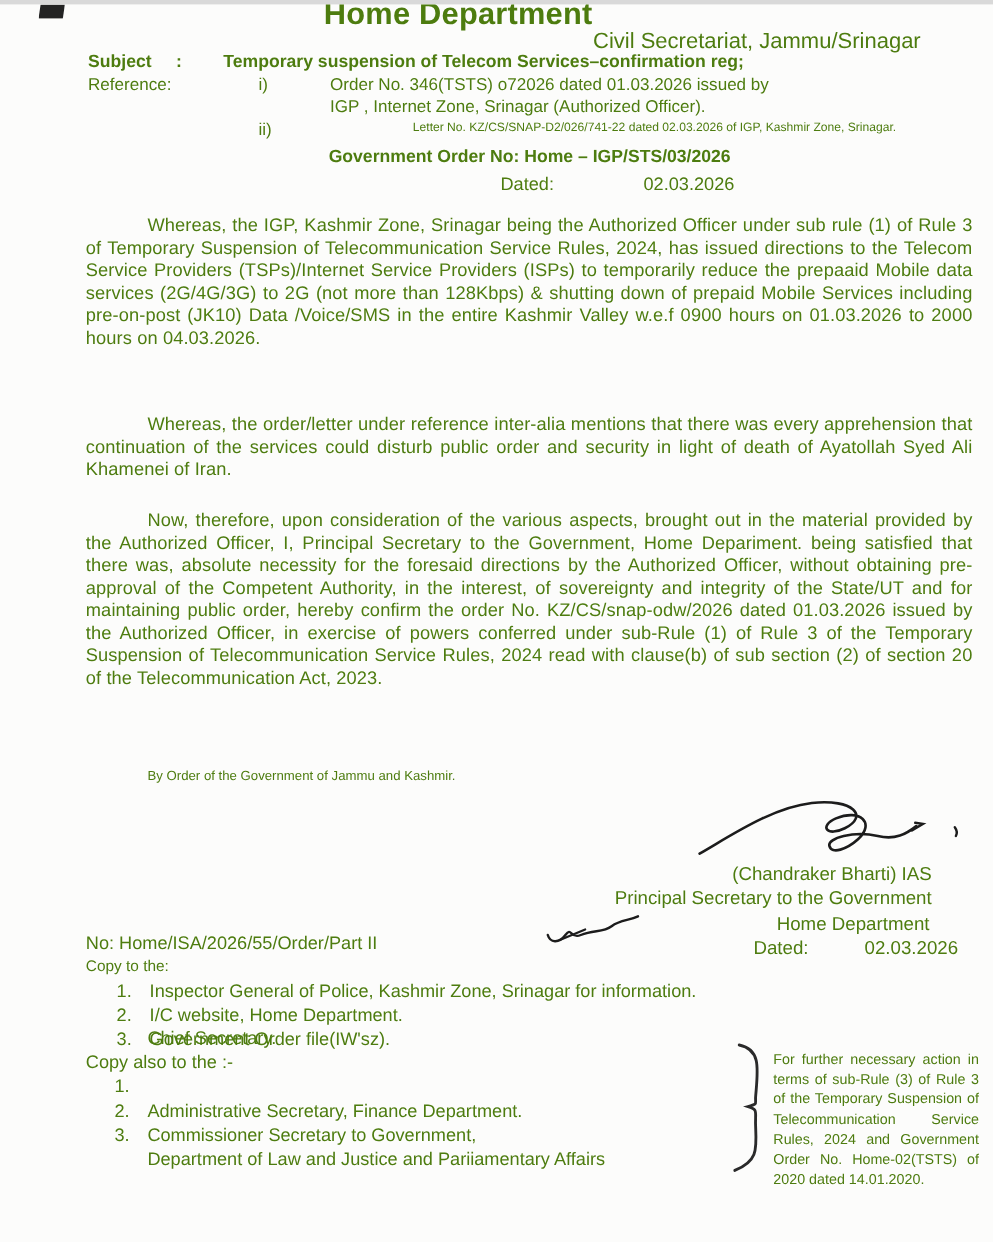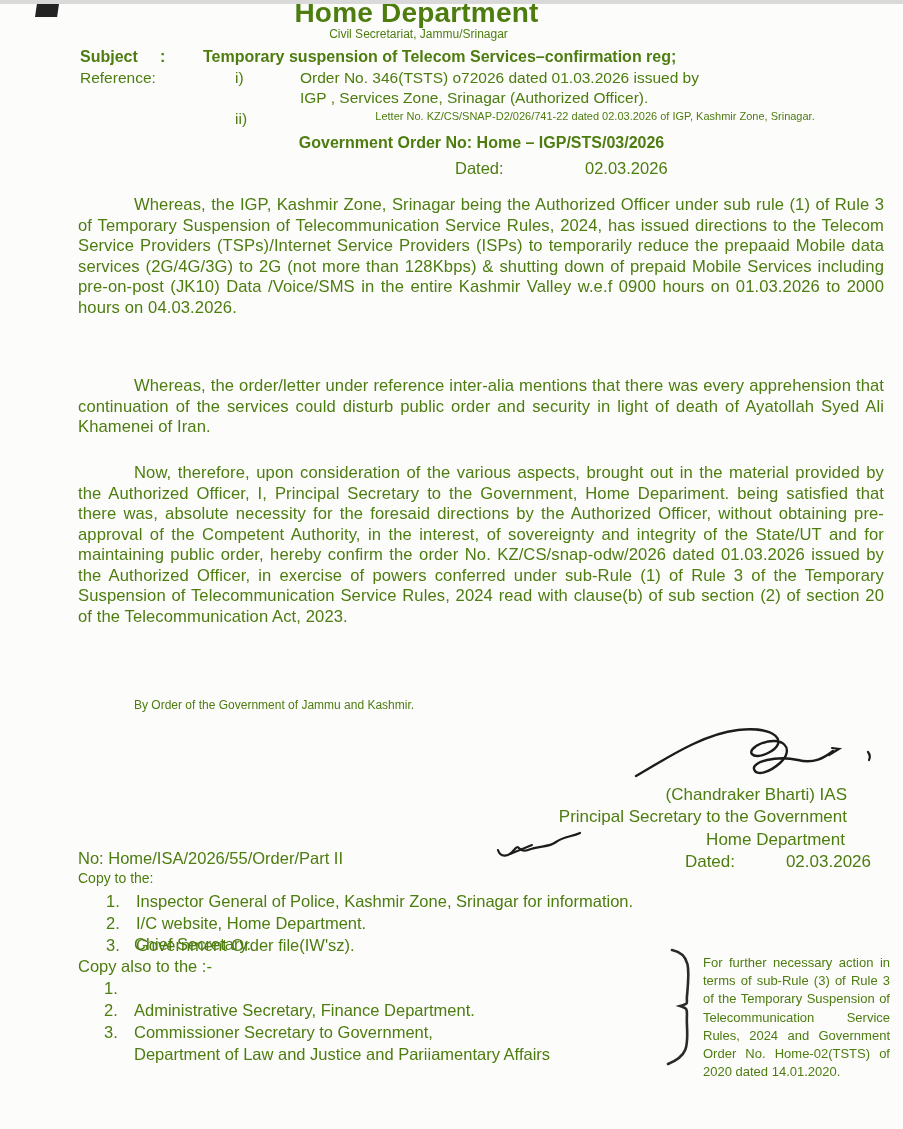--- a/index.html
+++ b/index.html
@@ -7,21 +7,21 @@
     position:relative; width:903px; height:1129px; margin:4px auto;
     background:#fcfcfb; color:#4d7c0f;
     font-family:Liberation Sans, sans-serif;
     overflow:hidden;
   }
   .abs { position:absolute; }
 
   
   .doc-title { left:0; right:70px; top:-7px; text-align:center;
     font-size:28px; font-weight:bold; letter-spacing:0.2px; }
-  .doc-subtitle { left:0; right:66px; top:23px; text-align:center; font-size:12px; }
+  .doc-subtitle { left:0; right:66px; top:23px; text-align:right; font-size:20px; }
 
   
   .emblem { left:35px; top:0; width:24px; height:13px; background:#232323;
     clip-path:polygon(8% 0,100% 0,92% 100%,0 100%); }
 
   
   .sub-label { left:80px; top:44px; font-size:16px; font-weight:bold; }
   .sub-colon { left:160px; top:44px; font-size:16px; font-weight:bold; }
   .sub-text  { left:203px; top:44px; font-size:16px; font-weight:bold; }
   .ref-label { left:80px; top:65px; font-size:15.5px; }
@@ -84,21 +84,21 @@
   <div class="abs doc-title">Home Department</div>
   <div class="abs doc-subtitle">Civil Secretariat, Jammu/Srinagar</div>
 
   <div class="abs sub-label">Subject</div>
   <div class="abs sub-colon">:</div>
   <div class="abs sub-text">Temporary suspension of Telecom Services–confirmation reg;</div>
 
   <div class="abs ref-label">Reference:</div>
   <div class="abs ref-num-1">i)</div>
   <div class="abs ref-line-1a">Order No. 346(TSTS) o72026 dated 01.03.2026 issued by</div>
-  <div class="abs ref-line-1b">IGP , Services Zone, Srinagar (Authorized Officer).</div>
+  <div class="abs ref-line-1b">IGP , Internet Zone, Srinagar (Authorized Officer).</div>
   <div class="abs ref-num-2">ii)</div>
   <div class="abs ref-line-2a">Letter No. KZ/CS/SNAP-D2/026/741-22 dated 02.03.2026 of IGP, Kashmir Zone, Srinagar.</div>
 
   <div class="abs go-line">Government Order No: Home – IGP/STS/03/2026</div>
   <div class="abs dated-label">Dated:</div>
   <div class="abs dated-value">02.03.2026</div>
 
   <div class="abs body-para para-1">Whereas, the IGP, Kashmir Zone, Srinagar being the Authorized Officer under sub rule (1) of Rule 3 of Temporary Suspension of Telecommunication Service Rules, 2024, has issued directions to the Telecom Service Providers (TSPs)/Internet Service Providers (ISPs) to temporarily reduce the prepaaid Mobile data services (2G/4G/3G) to 2G (not more than 128Kbps) &amp; shutting down of prepaid Mobile Services including pre-on-post (JK10) Data /Voice/SMS in the entire Kashmir Valley w.e.f 0900 hours on 01.03.2026 to 2000 hours on 04.03.2026.</div>
   <div class="abs body-para para-2">Whereas, the order/letter under reference inter-alia mentions that there was every apprehension that continuation of the services could disturb public order and security in light of death of Ayatollah Syed Ali Khamenei of Iran.</div>
   <div class="abs body-para para-3">Now, therefore, upon consideration of the various aspects, brought out in the material provided by the Authorized Officer, I, Principal Secretary to the Government, Home Depariment. being satisfied that there was, absolute necessity for the foresaid directions by the Authorized Officer, without obtaining pre-approval of the Competent Authority, in the interest, of sovereignty and integrity of the State/UT and for maintaining public order, hereby confirm the order No. KZ/CS/snap-odw/2026 dated 01.03.2026 issued by the Authorized Officer, in exercise of powers conferred under sub-Rule (1) of Rule 3 of the Temporary Suspension of Telecommunication Service Rules, 2024 read with clause(b) of sub section (2) of section 20 of the Telecommunication Act, 2023.</div>

